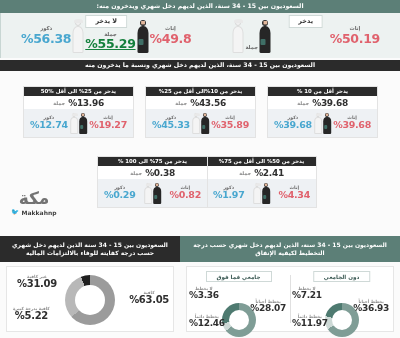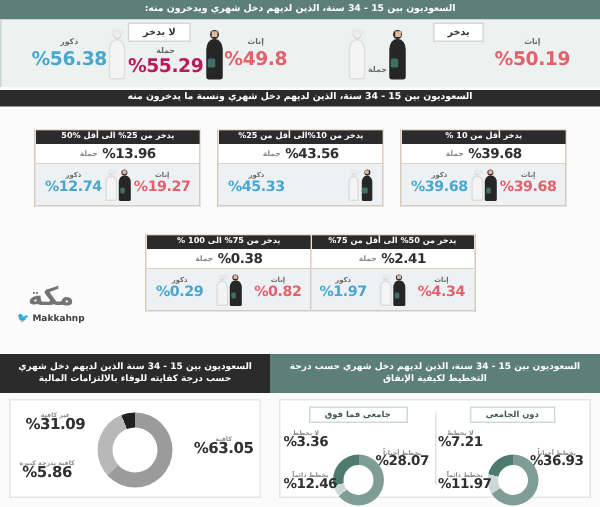--- a/index.html
+++ b/index.html
@@ -48,21 +48,21 @@
     position:absolute; left:50%; top:1.5px; transform:translateX(-50%);
     background:#ffffff; border:1px solid #cfd9d7;
     font-size:6.4px; font-weight:bold; color:#333;
     padding:1.5px 9px; white-space:nowrap; z-index:4;
   }
   .stat { text-align:center; line-height:1.05; z-index:3; }
   .stat .cap { font-size:5.2px; color:#6a6a6a; font-weight:bold; }
   .stat .val { font-size:12.5px; font-weight:bold; letter-spacing:-0.3px; }
   .v-female { color:#e0626d; }
   .v-male   { color:#49a7cf; }
-  .v-total  { color:#be185d; }
+  .v-total  { color:#15803d;text-decoration:underline; }
   .mid-group { display:flex; align-items:flex-end; gap:1px; z-index:2; }
   .mid-group .stat { padding-bottom:2px; }
 
   
   .person { position:relative; width:13px; height:34px; }
   .person .head {
     position:absolute; left:50%; transform:translateX(-50%);
     top:1px; width:6px; height:6px; border-radius:50%;
   }
   .person .body {
@@ -91,21 +91,21 @@
   .person.small .head { width:4.2px; height:4.2px; top:0.5px; }
   .person.small .head::before { width:6px; height:3px; left:-1px; top:-1px; }
   .person.small.female .head::before { width:4.2px; height:3.6px; left:0; top:0.4px; }
   .person.small .body { width:7.6px; height:17.5px; }
   .person.small.female .body::after { width:3.4px; height:4px; bottom:5px; left:0.8px; }
 
   
   #sec2-head { position:absolute; left:0; top:60px; width:400px; height:11px; }
   .card {
     position:absolute; width:111px;
-    background:#a16207; border:1px solid #e3e3e3;
+    background:#6d28d9; border:1px solid #e3e3e3;
   }
   .card .chead { height:9px; font-size:5.4px; }
   .card .ctotal {
     height:13px; background:#ffffff;
     display:flex; align-items:center; justify-content:center; gap:3px;
   }
   .card .ctotal .lbl { font-size:5px; color:#8a8a8a; font-weight:bold; }
   .card .ctotal .num { font-size:9px; font-weight:bold; color:#2f2f2f; letter-spacing:-0.3px; }
   .card .cbody {
     height:28px; background:#eef1f4;
@@ -256,20 +256,24 @@
     </div>
   </div>
 
   <div class="card" id="card-r1-c2">
     <div class="chead bar-dark">يدخر من 10%الى أقل من 25%</div>
     <div class="ctotal">
       <div class="num">%43.56</div>
       <div class="lbl">جملة</div>
     </div>
     <div class="cbody">
+      <div class="stat">
+        <div class="cap">إناث</div>
+        <div class="val v-female">%35.89</div>
+      </div>
       <div class="figs">
         <div class="person small female">
           <span class="head"></span>
             <span class="body"></span>
         </div>
         <div class="person small male">
           <span class="head"></span>
             <span class="body"></span>
         </div>
       </div>
@@ -437,21 +441,21 @@
           <div class="dlabel" style="right:4px; top:24px;">
             <div class="cap">كافية</div>
             <div class="num">%63.05</div>
           </div>
           <div class="dlabel" style="left:10px; top:8px;">
             <div class="cap">غير كافية</div>
             <div class="num">%31.09</div>
           </div>
           <div class="dlabel" style="left:6px; top:40px;">
             <div class="cap">كافية بدرجة كبيرة</div>
-            <div class="num">%5.86</div>
+            <div class="num">%5.22</div>
           </div>
         </div>
       </div>
     </div>
 
   </div>
 
 </div>
 
 </body></html>

